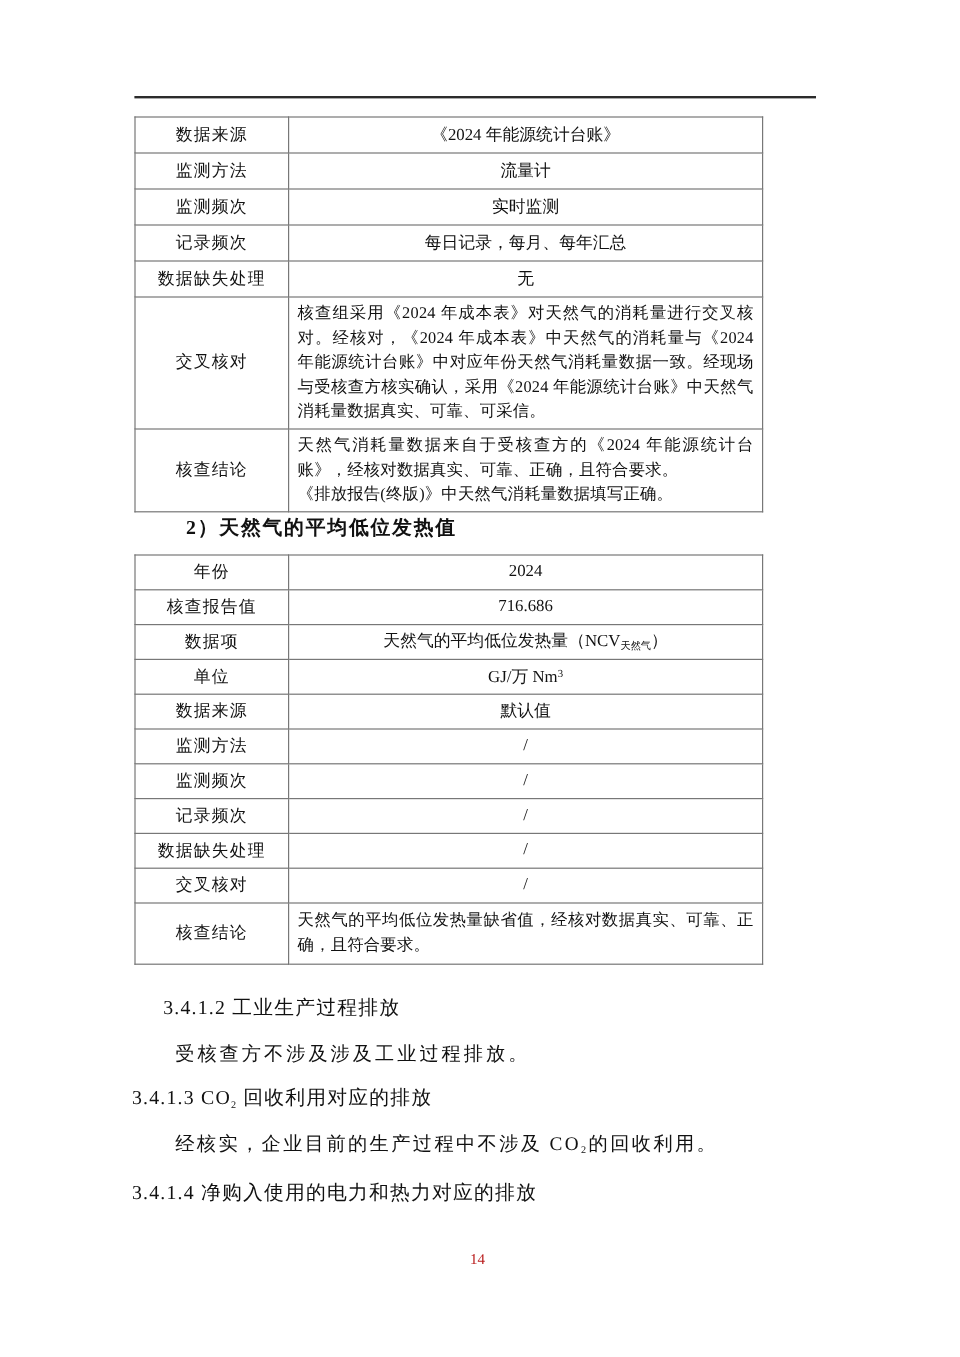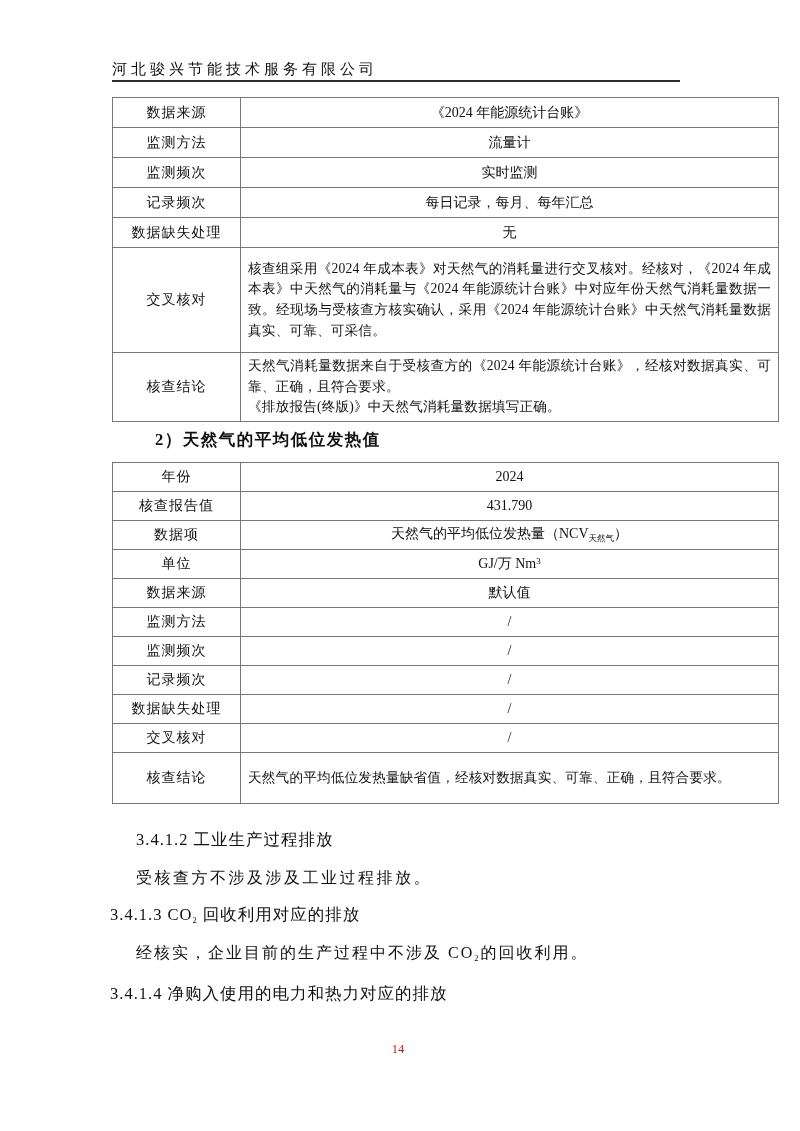--- a/index.html
+++ b/index.html
@@ -18,21 +18,21 @@
     font-size: 15px; letter-spacing: 4px; color: #111;
     white-space: nowrap;
   }
   .header-rule {
     position: absolute; left: 112px; top: 80px;
     width: 568px; height: 2px; background: #2b2b2b;
   }
 
   table.doc-table {
     position: absolute; left: 112px;
-    width: 667px;
+    width: 524px;
     border-collapse: collapse;
     table-layout: fixed;
     font-size: 14px; color: #111;
   }
   #table1 { top: 97px; }
   #table2 { top: 462px; }
   .doc-table td {
     border: 1px solid #777;
     padding: 0 4px;
     vertical-align: middle;
@@ -65,41 +65,40 @@
     font-size: 16.5px; letter-spacing: 1.5px; color: #111;
     white-space: nowrap;
     font-weight: bold;
   }
   .sec-heading {
     position: absolute; left: 110px;
     font-size: 16.5px; letter-spacing: 1px; color: #111;
     white-space: nowrap;
   }
   .sec-body {
-    position: absolute; left: 136px;
+    position: absolute; left: 146px;
     font-size: 16px; letter-spacing: 2.5px; color: #111;
     white-space: nowrap;
   }
   #sec-3412-h { top: 829px; margin-left: 26px; }
   #sec-3412-p { top: 868px; }
   #sec-3413-h { top: 904px; }
   #sec-3413-p { top: 943px; letter-spacing: 2px; }
   #sec-3414-h { top: 983px; }
 
   .page-number {
     position: absolute; left: 0; top: 1042px; width: 796px;
     text-align: center; font-size: 12.5px; color: #b91c1c;
   }
 </style>
 </head>
 <body>
 
 <div class="page">
 
-  <div class="company-header">河北骏兴节能技术服务有限公司</div>
   <div class="header-rule"></div>
 
   <table class="doc-table" id="table1">
     <tbody>
       <tr class="simple">
         <td class="label">数据来源</td>
         <td class="val">《2024 年能源统计台账》</td>
       </tr>
       <tr class="simple">
         <td class="label">监测方法</td>
@@ -134,21 +133,21 @@
   <div class="list-heading">2）天然气的平均低位发热值</div>
 
   <table class="doc-table" id="table2">
     <tbody>
       <tr class="simple">
         <td class="label">年份</td>
         <td class="val">2024</td>
       </tr>
       <tr class="simple">
         <td class="label">核查报告值</td>
-        <td class="val">431.790</td>
+        <td class="val">716.686</td>
       </tr>
       <tr class="simple">
         <td class="label">数据项</td>
         <td class="val"><span>天然气的平均低位发热量（NCV</span><sub class="small-sub">天然气</sub><span>）</span></td>
       </tr>
       <tr class="simple">
         <td class="label">单位</td>
         <td class="val"><span>GJ/万 Nm</span><sup class="small-sup">3</sup></td>
       </tr>
       <tr class="simple">

